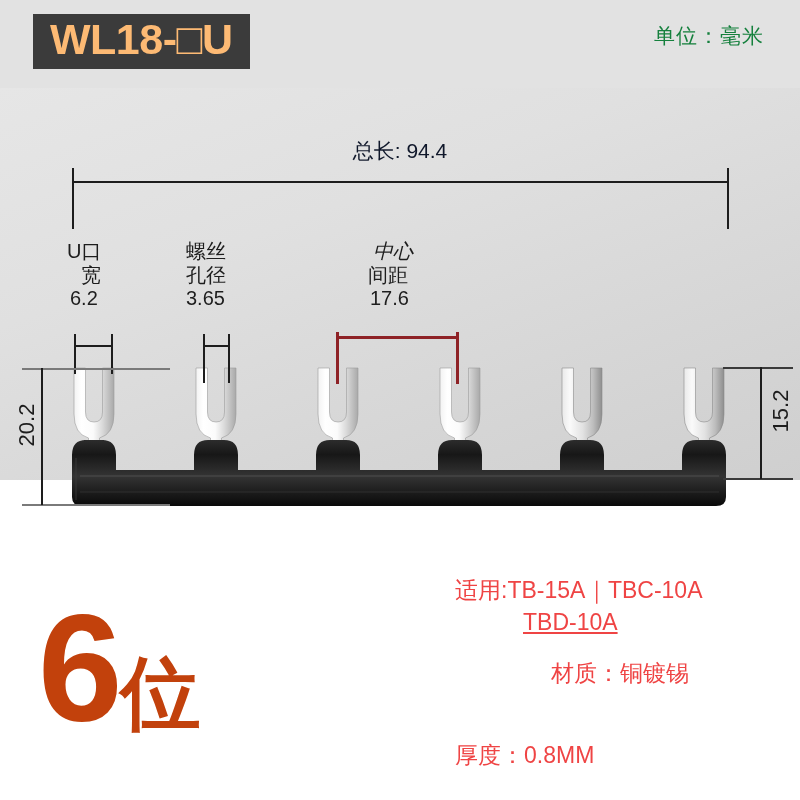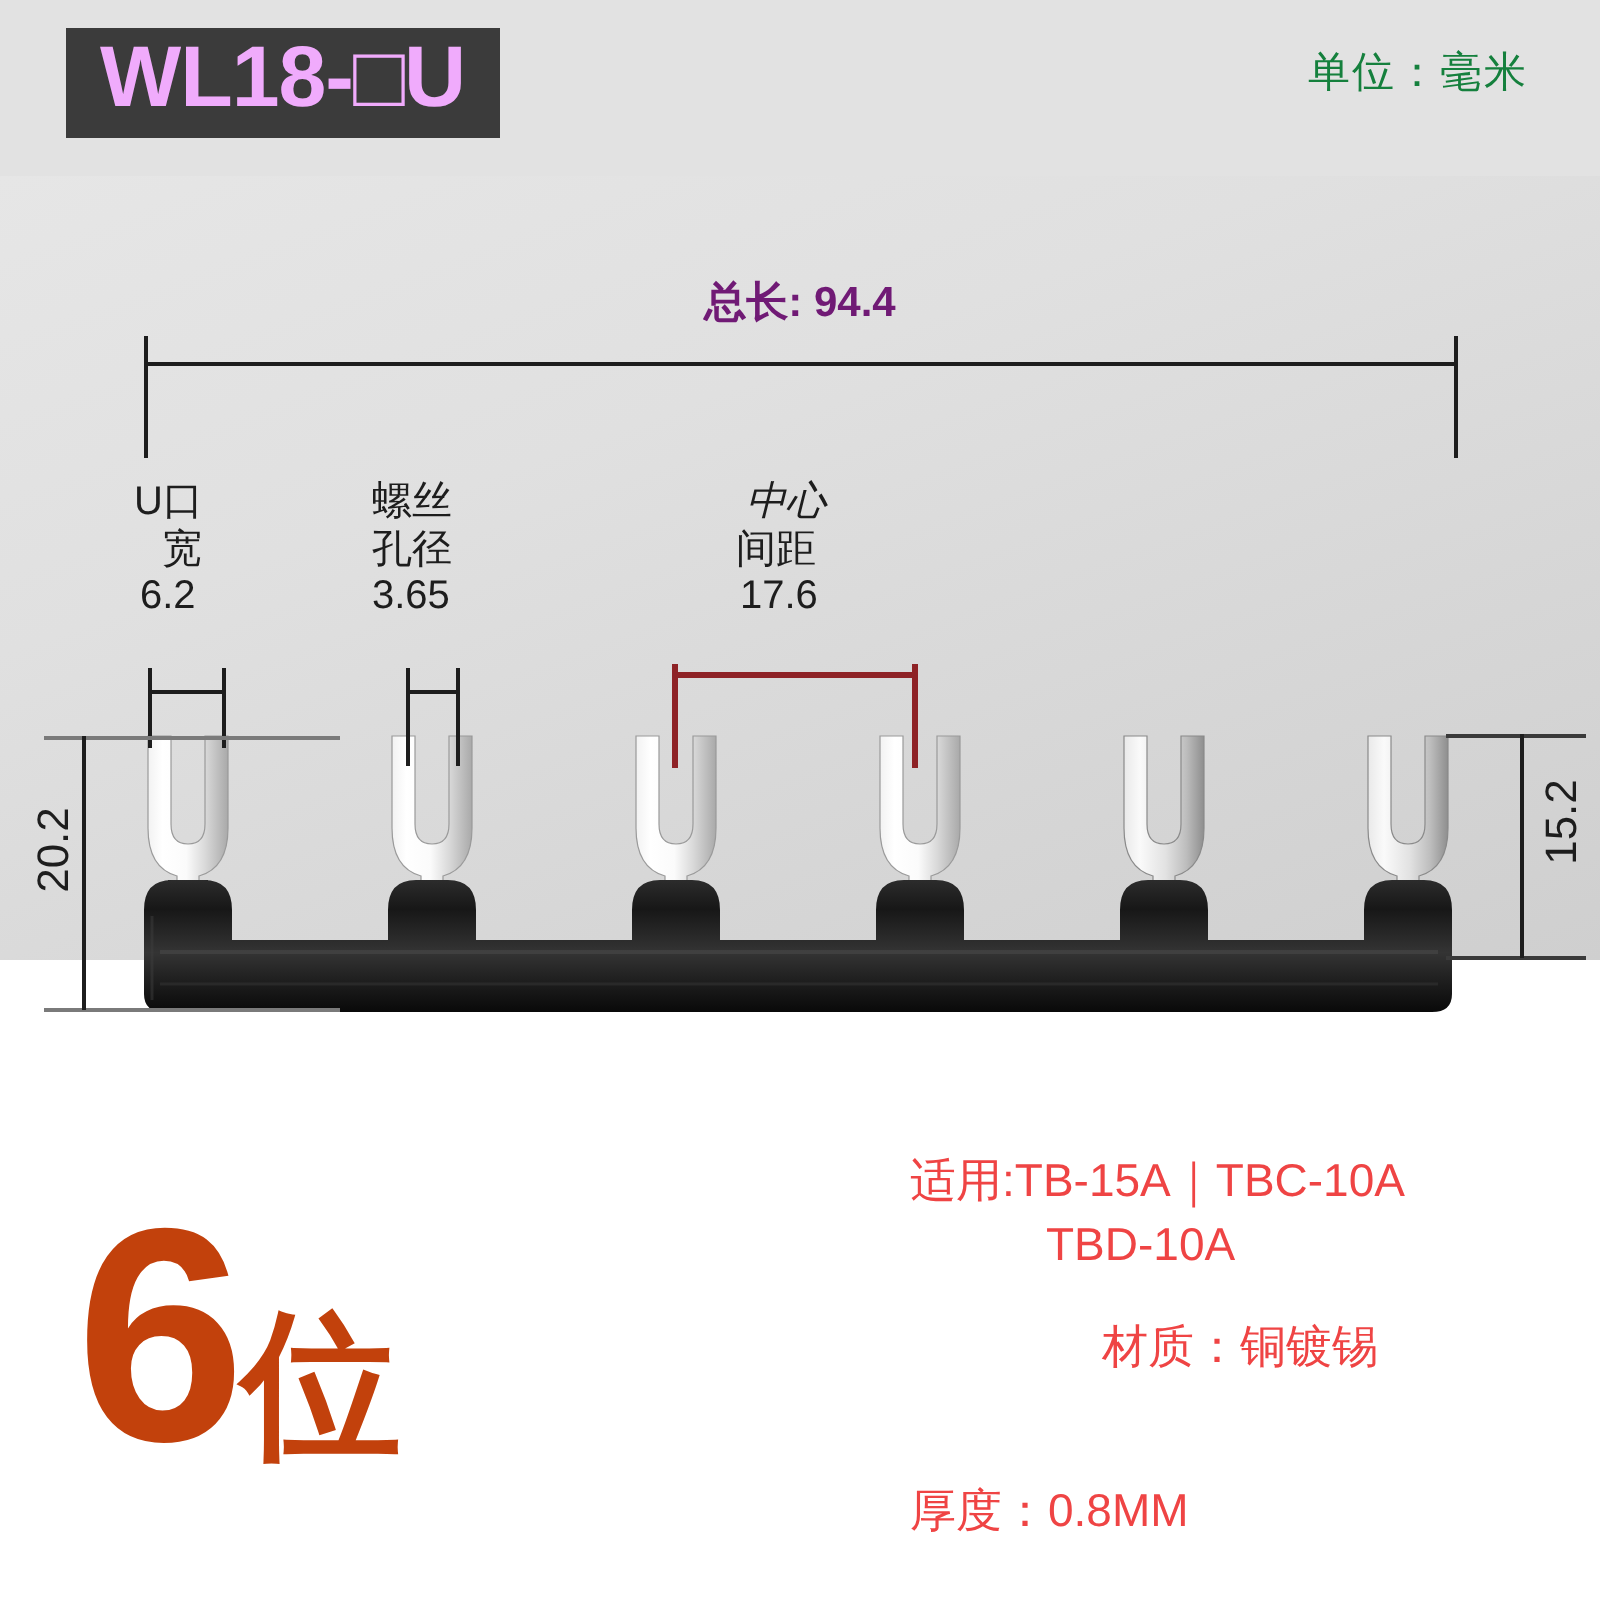--- a/index.html
+++ b/index.html
@@ -28,21 +28,21 @@
     left: 0; top: 0;
     width: 800px;
     height: 88px;
     background: #e2e2e2;
   }
   .title-badge {
     position: absolute;
     left: 33px;
     top: 14px;
     background: #3b3b3b;
-    color: #f0abfc;
+    color: #fdba74;
     font-size: 43px;
     font-weight: bold;
     letter-spacing: -0.5px;
     padding: 3px 17px 7px 17px;
     line-height: 1.05;
     white-space: nowrap;
   }
   .unit-note {
     position: absolute;
     right: 36px;
@@ -63,23 +63,22 @@
     background: linear-gradient(160deg, #e6e6e6 0%, #e0e0e0 35%, #d6d6d6 72%, #cfcfcf 100%);
   }
 
   
   .dim-overall-label {
     position: absolute;
     left: 0; top: 137px;
     width: 800px;
     text-align: center;
     font-size: 21px;
-    color: #701a75;
-    white-space: nowrap;
-    font-weight: bold;
+    color: #0f172a;
+    white-space: nowrap;
   }
   .dim-overall-line {
     position: absolute;
     left: 72px; top: 181px;
     width: 656px; height: 0;
     border-top: 2px solid #1d1d1d;
   }
   .dim-overall-tick-l,
   .dim-overall-tick-r {
     position: absolute;
@@ -242,21 +241,21 @@
     position: absolute;
     left: 455px;
     top: 575px;
     width: 330px;
     color: #ef4444;
     font-size: 23px;
     line-height: 1.38;
     white-space: nowrap;
   }
   .spec-fit-l1 { display: block; }
-  .spec-fit-l2 { display: block; padding-left: 68px; }
+  .spec-fit-l2 { display: block; padding-left: 68px; text-decoration: underline; }
   .spec-mat { display: block; margin-top: 20px; text-align: center; }
   .spec-thk { display: block; margin-top: 50px; }
 </style>
 </head>
 <body>
 
 <div id="root">
 
   <div class="header-band">
     <div class="title-badge">WL18-□U</div>

